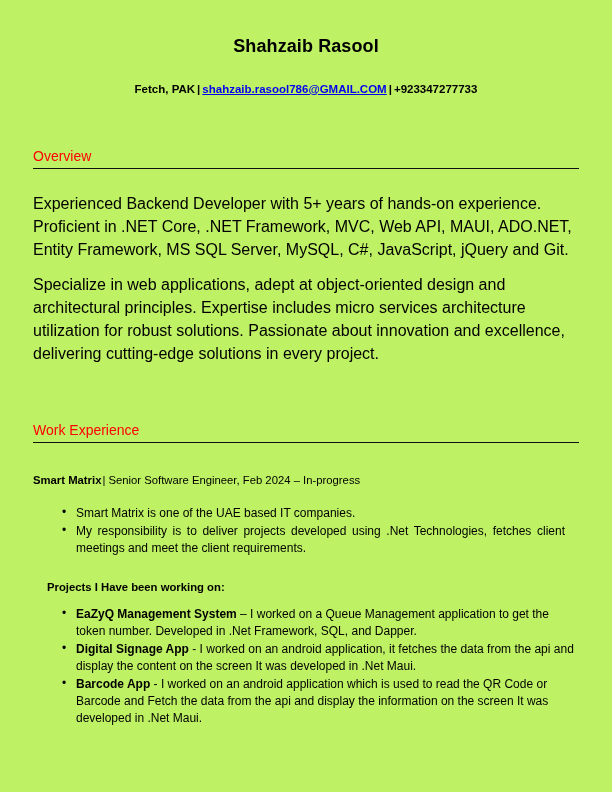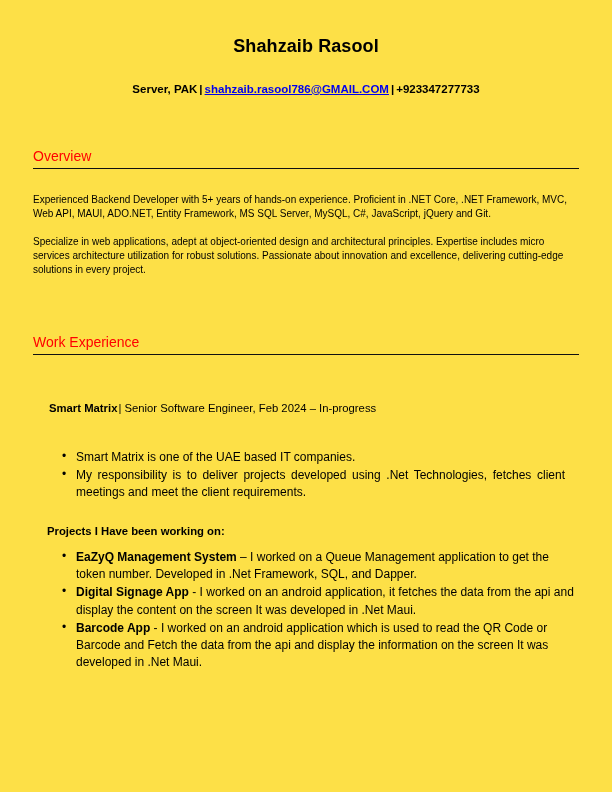--- a/index.html
+++ b/index.html
@@ -11,21 +11,21 @@
     width: 612px;
     height: 792px;
     font-family: "Liberation Sans", sans-serif;
     color: #000000;
     overflow: hidden;
   }
   .page {
     position: relative;
     width: 612px;
     height: 792px;
-    background: #fde047;
+    background: #bef264;
     box-sizing: border-box;
     padding: 0 33px;
   }
 
   
   .name-heading {
     text-align: center;
     font-size: 18px;
     font-weight: bold;
     letter-spacing: 0.1px;
@@ -67,33 +67,33 @@
     border: 0;
     border-top: 1.2px solid #111111;
     margin: 0;
     width: 546px;
   }
   .sec-overview { padding-top: 52px; }
   .sec-work { padding-top: 57px; }
 
   
   .para {
-    font-size: 10px;
+    font-size: 16px;
     line-height: 1.42;
     margin: 0;
     text-align: left;
     max-width: 548px;
   }
   .para-first { padding-top: 24px; }
   .para-second { padding-top: 13px; }
 
   
   .job-title-line {
     font-size: 11.3px;
-    margin: 16px;
+    margin: 0;
     padding-top: 30px;
     line-height: 1.3;
   }
   .job-company {
     font-weight: bold;
   }
   .job-pipe {
     font-weight: normal;
     padding: 0 3px 0 1px;
   }
@@ -145,21 +145,21 @@
   }
 </style>
 </head>
 <body>
 
 <div class="page">
 
   <h1 class="name-heading">Shahzaib Rasool</h1>
 
   <p class="contact-line">
-    <span>Server, PAK</span><span class="contact-sep">|</span><a class="email-link" href="#">shahzaib.rasool786@GMAIL.COM</a><span class="contact-sep">|</span><span>+923347277733</span>
+    <span>Fetch, PAK</span><span class="contact-sep">|</span><a class="email-link" href="#">shahzaib.rasool786@GMAIL.COM</a><span class="contact-sep">|</span><span>+923347277733</span>
   </p>
 
   <div class="section sec-overview">
     <h2 class="section-heading">Overview</h2>
     <hr class="section-rule">
 
     <p class="para para-first">Experienced Backend Developer with 5+ years of hands-on experience. Proficient in .NET Core, .NET Framework, MVC, Web API, MAUI, ADO.NET, Entity Framework, MS SQL Server, MySQL, C#, JavaScript, jQuery and Git.</p>
 
     <p class="para para-second">Specialize in web applications, adept at object-oriented design and architectural principles. Expertise includes micro services architecture utilization for robust solutions. Passionate about innovation and excellence, delivering cutting-edge solutions in every project.</p>
   </div>

